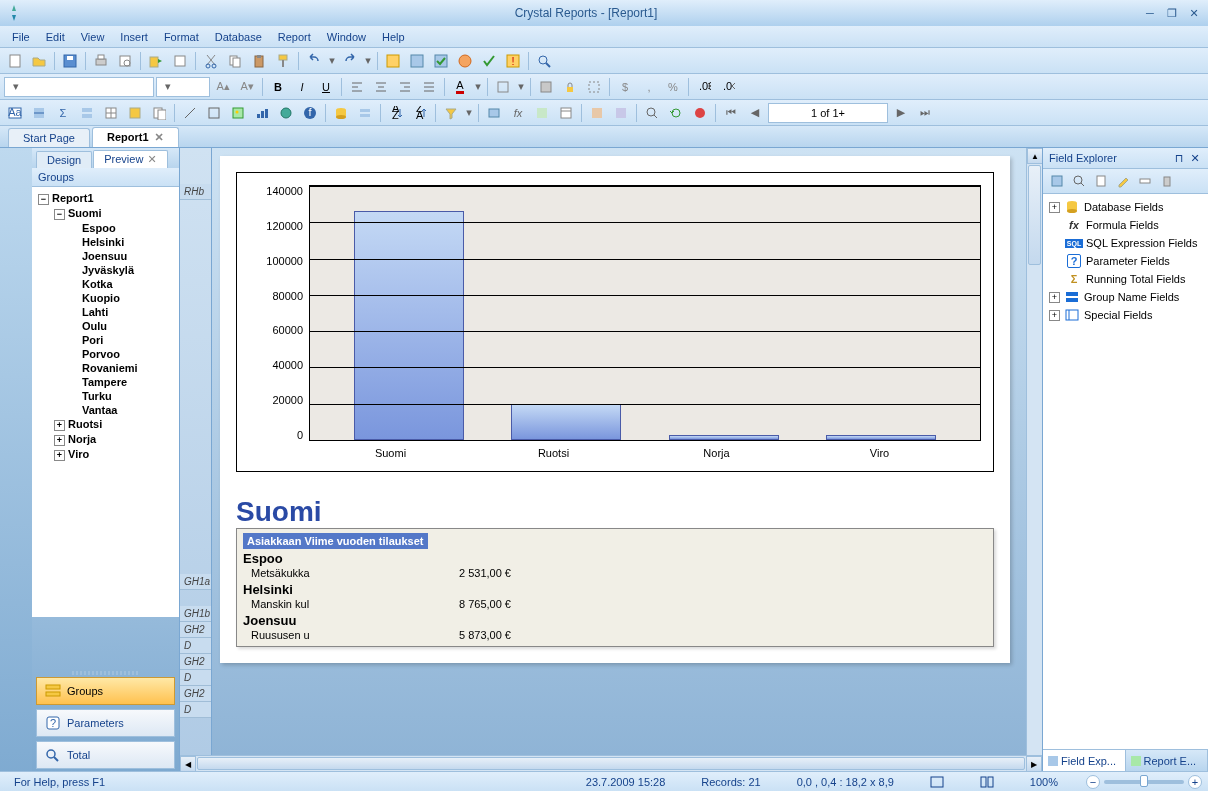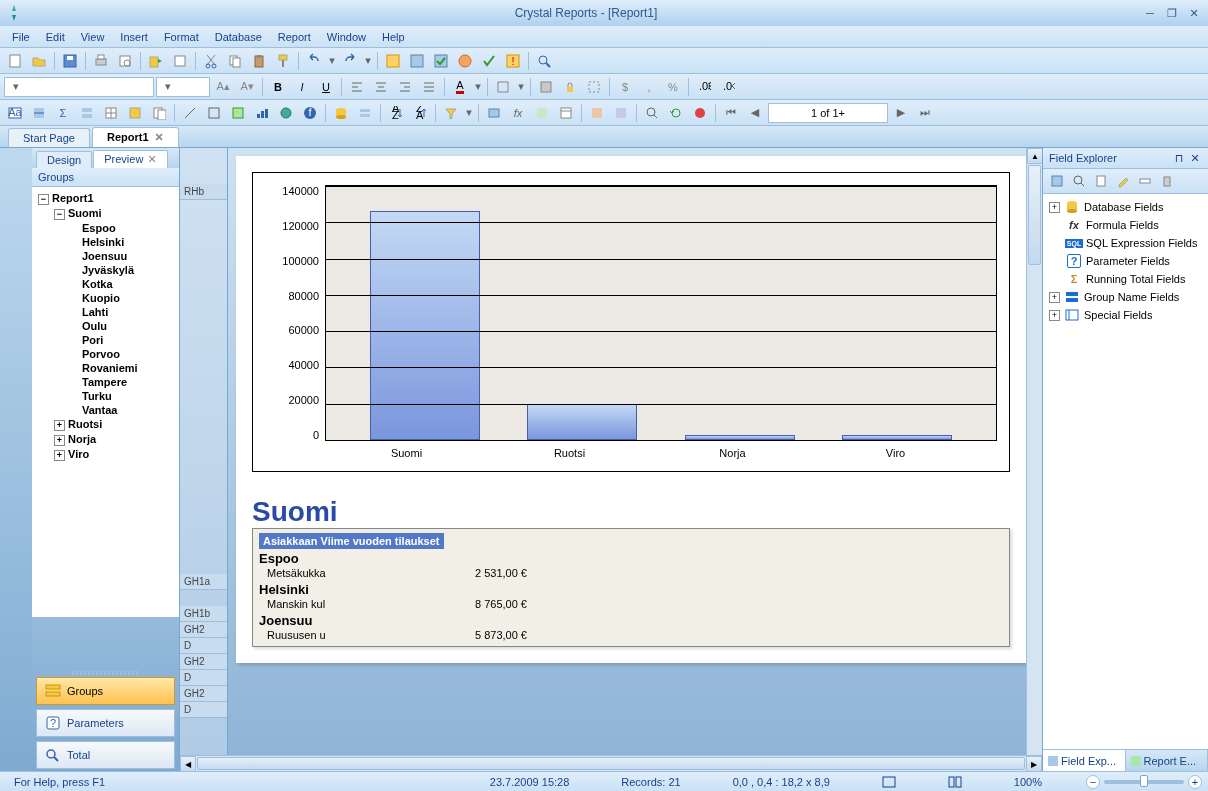--- a/index.html
+++ b/index.html
@@ -45,21 +45,21 @@
 .tree { flex: 0 0 auto; background: #fff; padding: 4px 2px; overflow: auto; }
 .tree-item { padding: 1px 0 1px 4px; white-space: nowrap; cursor: pointer; font-weight: bold; }
 .tree-item .exp { display: inline-block; width: 11px; height: 11px; border: 1px solid #888; text-align: center; line-height: 9px; font-size: 9px; margin-right: 3px; background: #fff; }
 .leftspacer { flex: 1; }
 .navbtn { background: linear-gradient(to bottom, #f7f9fc, #dde8f4); border: 1px solid #9ebfdd; padding: 6px 8px; margin: 2px 4px; cursor: pointer; display: flex; align-items: center; gap: 6px; color: #15428b; }
 .navbtn.active { background: linear-gradient(to bottom, #ffe8a6, #ffc14f); border-color: #cc9933; color: #000; }
 
 
 .center { flex: 1; display: flex; flex-direction: column; background: #bcd6ec; overflow: hidden; }
 .reportview { flex: 1; display: flex; overflow: hidden; position: relative; }
-.sectioncol { width: 48px; background: linear-gradient(to bottom, #d0e2f2, #b0cbe5); border-right: 1px solid #7aa7d2; }
+.sectioncol { width: 32px; background: linear-gradient(to bottom, #d0e2f2, #b0cbe5); border-right: 1px solid #7aa7d2; font-style: italic; }
 .sectlbl { font-size: 10px; color: #444; padding: 2px 4px; background: #c8dcef; border-bottom: 1px solid #a0bdd7; }
 .canvasarea { flex: 1; background: linear-gradient(to bottom, #cde2f3, #8fb4d6); overflow: auto; position: relative; }
 .page { background: #fff; margin: 8px 0 0 8px; width: 790px; padding: 16px; box-shadow: 2px 2px 4px rgba(0,0,0,0.2); }
 .chartbox { border: 1px solid #000; padding: 12px; background: #fff; }
 .charttitle { text-align: center; font-size: 20px; font-weight: bold; margin-bottom: 10px; color: #000; }
 .chartplot { position: relative; height: 256px; display: flex; }
 .yaxis { width: 60px; display: flex; flex-direction: column; justify-content: space-between; text-align: right; padding-right: 6px; font-size: 12px; height: 100%; }
 .plotarea { flex: 1; border: 1px solid #000; background: #ece9e4; position: relative; display: flex; align-items: flex-end; justify-content: space-around; padding: 0 20px; }
 .gridline { position: absolute; left: 0; right: 0; border-top: 1px solid #000; }
 .bar { width: 110px; background: linear-gradient(to bottom, #c4d9f5, #7a96dd); border: 1px solid #4a5ba8; }
@@ -87,21 +87,21 @@
 .fieldtree { flex: 1; padding: 4px 2px; overflow: auto; }
 .fielditem { padding: 2px 0 2px 4px; display: flex; align-items: center; gap: 4px; cursor: pointer; white-space: nowrap; }
 .fielditem .exp { display: inline-block; width: 11px; height: 11px; border: 1px solid #888; text-align: center; line-height: 9px; font-size: 9px; background: #fff; }
 .fielditem .noexp { display: inline-block; width: 13px; }
 .ficon { width: 16px; height: 14px; display: inline-flex; align-items: center; justify-content: center; font-size: 10px; }
 .righttabs { height: 22px; background: linear-gradient(to bottom, #d6e8f8, #b8d5ee); display: flex; border-top: 1px solid #9ebfdd; }
 .rtab { flex: 1; padding: 3px 4px; border-right: 1px solid #9ebfdd; cursor: pointer; color: #15428b; overflow: hidden; white-space: nowrap; display: flex; align-items: center; gap: 2px; }
 .rtab.active { background: #fff; }
 
 
-.statusbar { height: 20px; background: linear-gradient(to bottom, #e0eefb, #cae1f5); border-top: 1px solid #9ebfdd; display: flex; align-items: center; padding: 0 6px; color: #15428b; gap: 36px; }
+.statusbar { height: 20px; background: linear-gradient(to bottom, #e0eefb, #cae1f5); border-top: 1px solid #9ebfdd; display: flex; align-items: center; padding: 0 6px; color: #15428b; gap: 20px; }
 .statusbar .spacer { flex: 1; }
 .statusbar .sitem { padding: 0 8px; }
 .zoom { display: flex; align-items: center; gap: 4px; }
 .zoom .slider { width: 80px; height: 4px; background: #9ebfdd; border-radius: 2px; position: relative; }
 .zoom .handle { width: 8px; height: 12px; background: #fff; border: 1px solid #7aa7d2; position: absolute; top: -5px; left: 36px; border-radius: 2px; }
 .zoombtn { width: 14px; height: 14px; border: 1px solid #9ebfdd; border-radius: 7px; display: flex; align-items: center; justify-content: center; background: #fff; cursor: pointer; }
 
 svg { display: block; }
 </style>
 </head>

